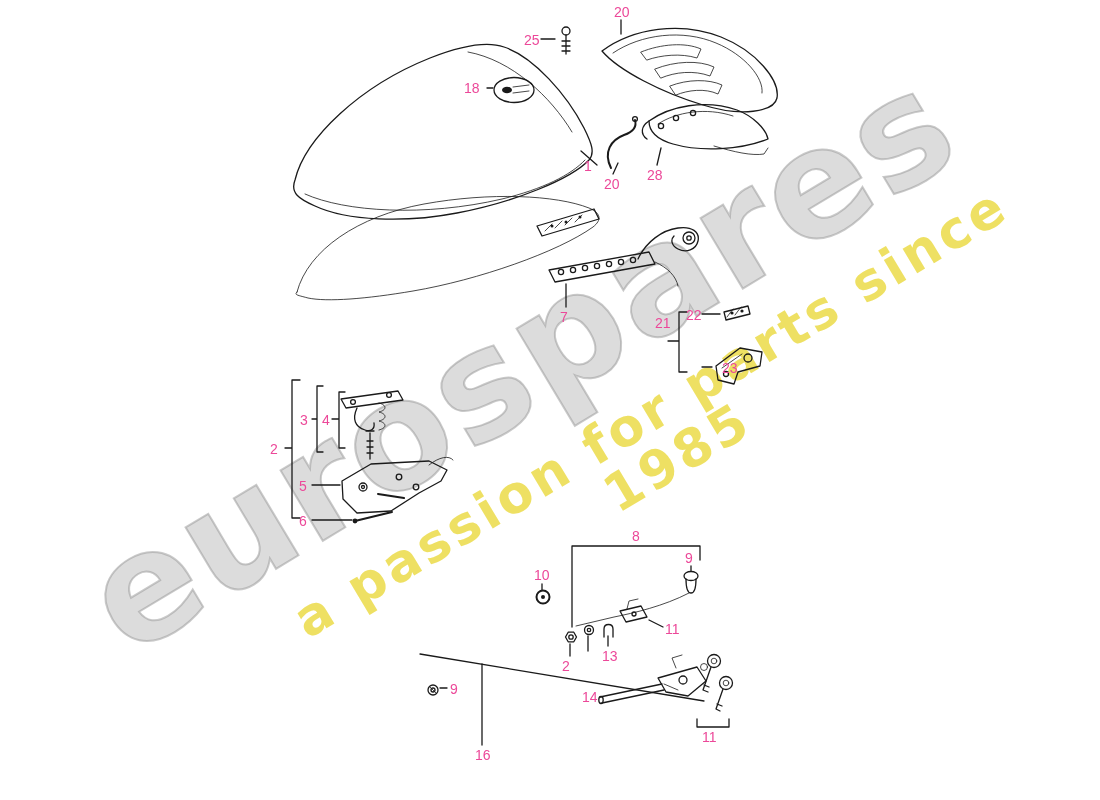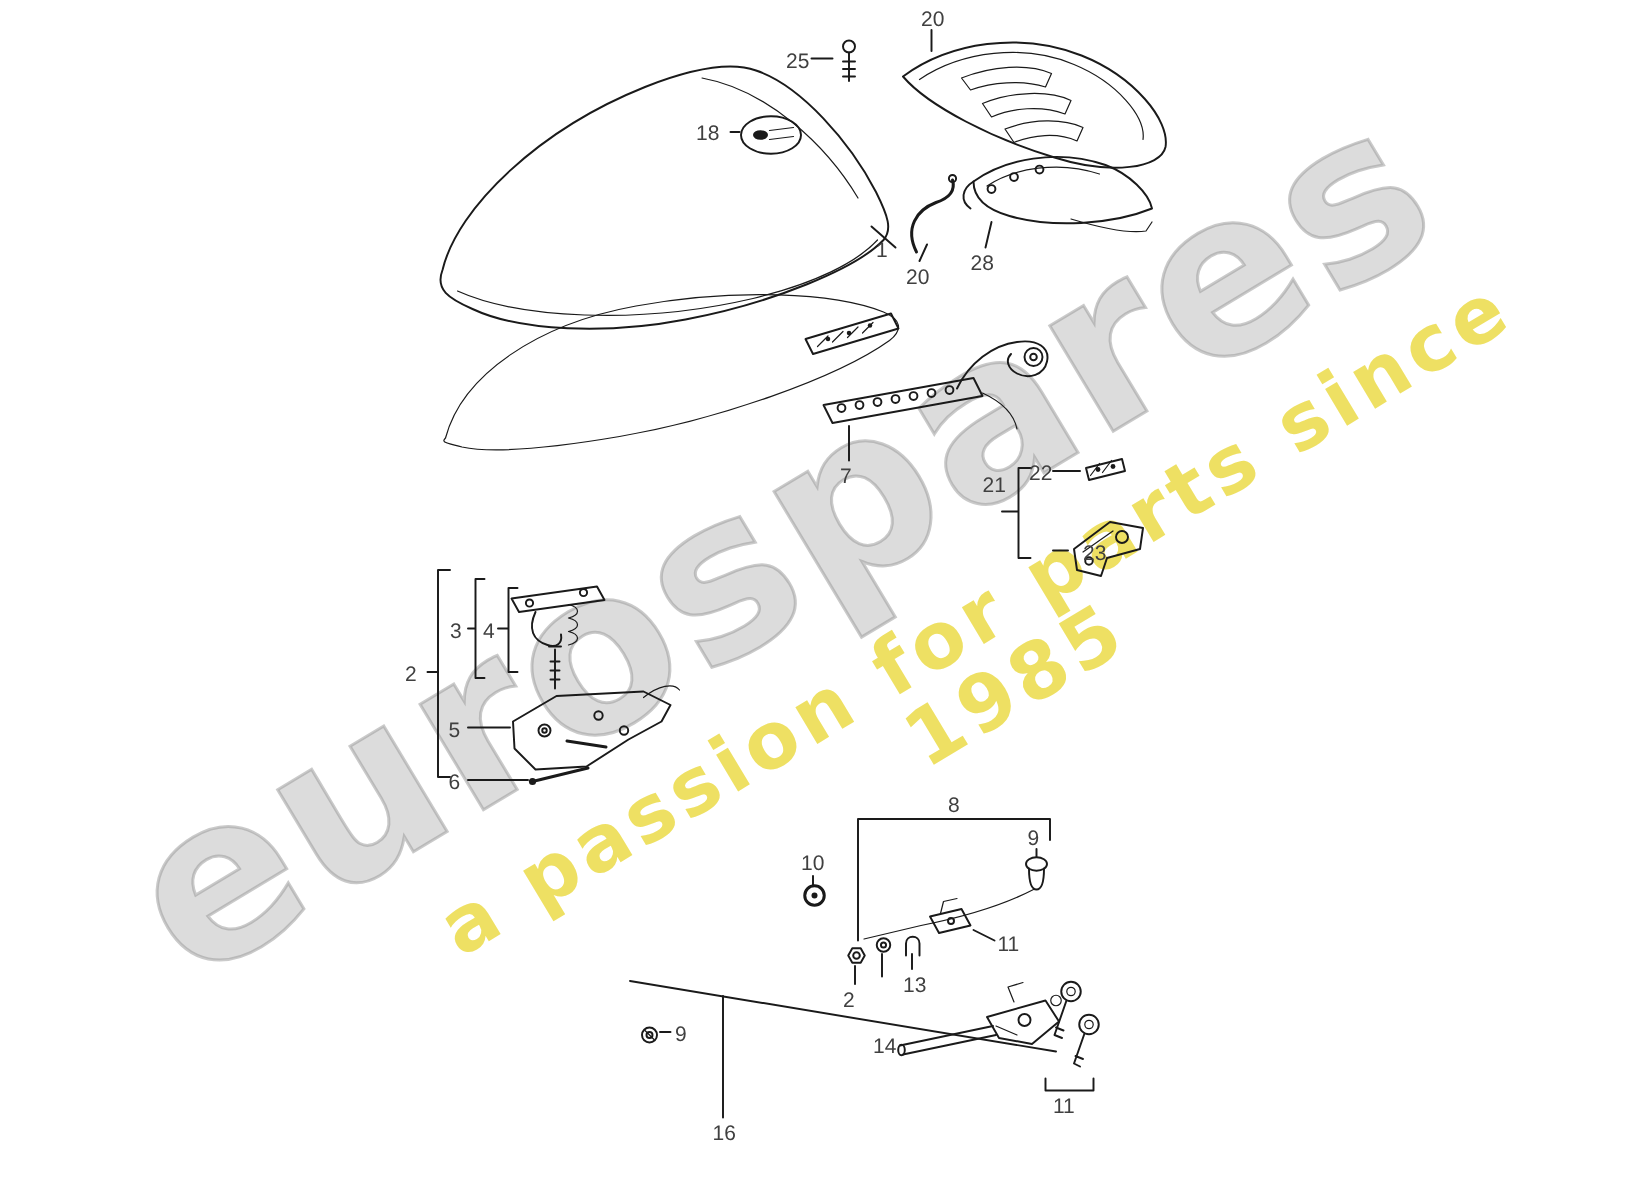--- a/index.html
+++ b/index.html
@@ -14,21 +14,21 @@
           letter-spacing:4px;margin-top:10px;padding-left:170px;color:var(--wm2,#e8d52fbf);}
   
   svg.art{position:absolute;left:0;top:0;z-index:2;}
   svg.art path, svg.art circle, svg.art ellipse, svg.art polygon, svg.art line{
     fill:none;stroke:#1a1a1a;stroke-width:1.3;stroke-linecap:round;stroke-linejoin:round;}
   svg.art .thin{stroke-width:0.8;}
   svg.art .mid{stroke-width:2;}
   svg.art .fillDark{fill:#1a1a1a;stroke:none;}
   svg.art .leader{stroke-width:1;}
   
-  .part-label{position:absolute;z-index:3;font-size:14px;color:#404040;font-family:"Liberation Sans",sans-serif;}
+  .part-label{position:absolute;z-index:3;font-size:14px;color:#ec4899;font-family:"Liberation Sans",sans-serif;}
 </style>
 </head>
 <body>
 
 <div class="screen">
 
   <div class="watermark">
     <div class="wm-main">eurospares</div>
     <div class="wm-sub">a passion for parts since 1985</div>
   </div>

